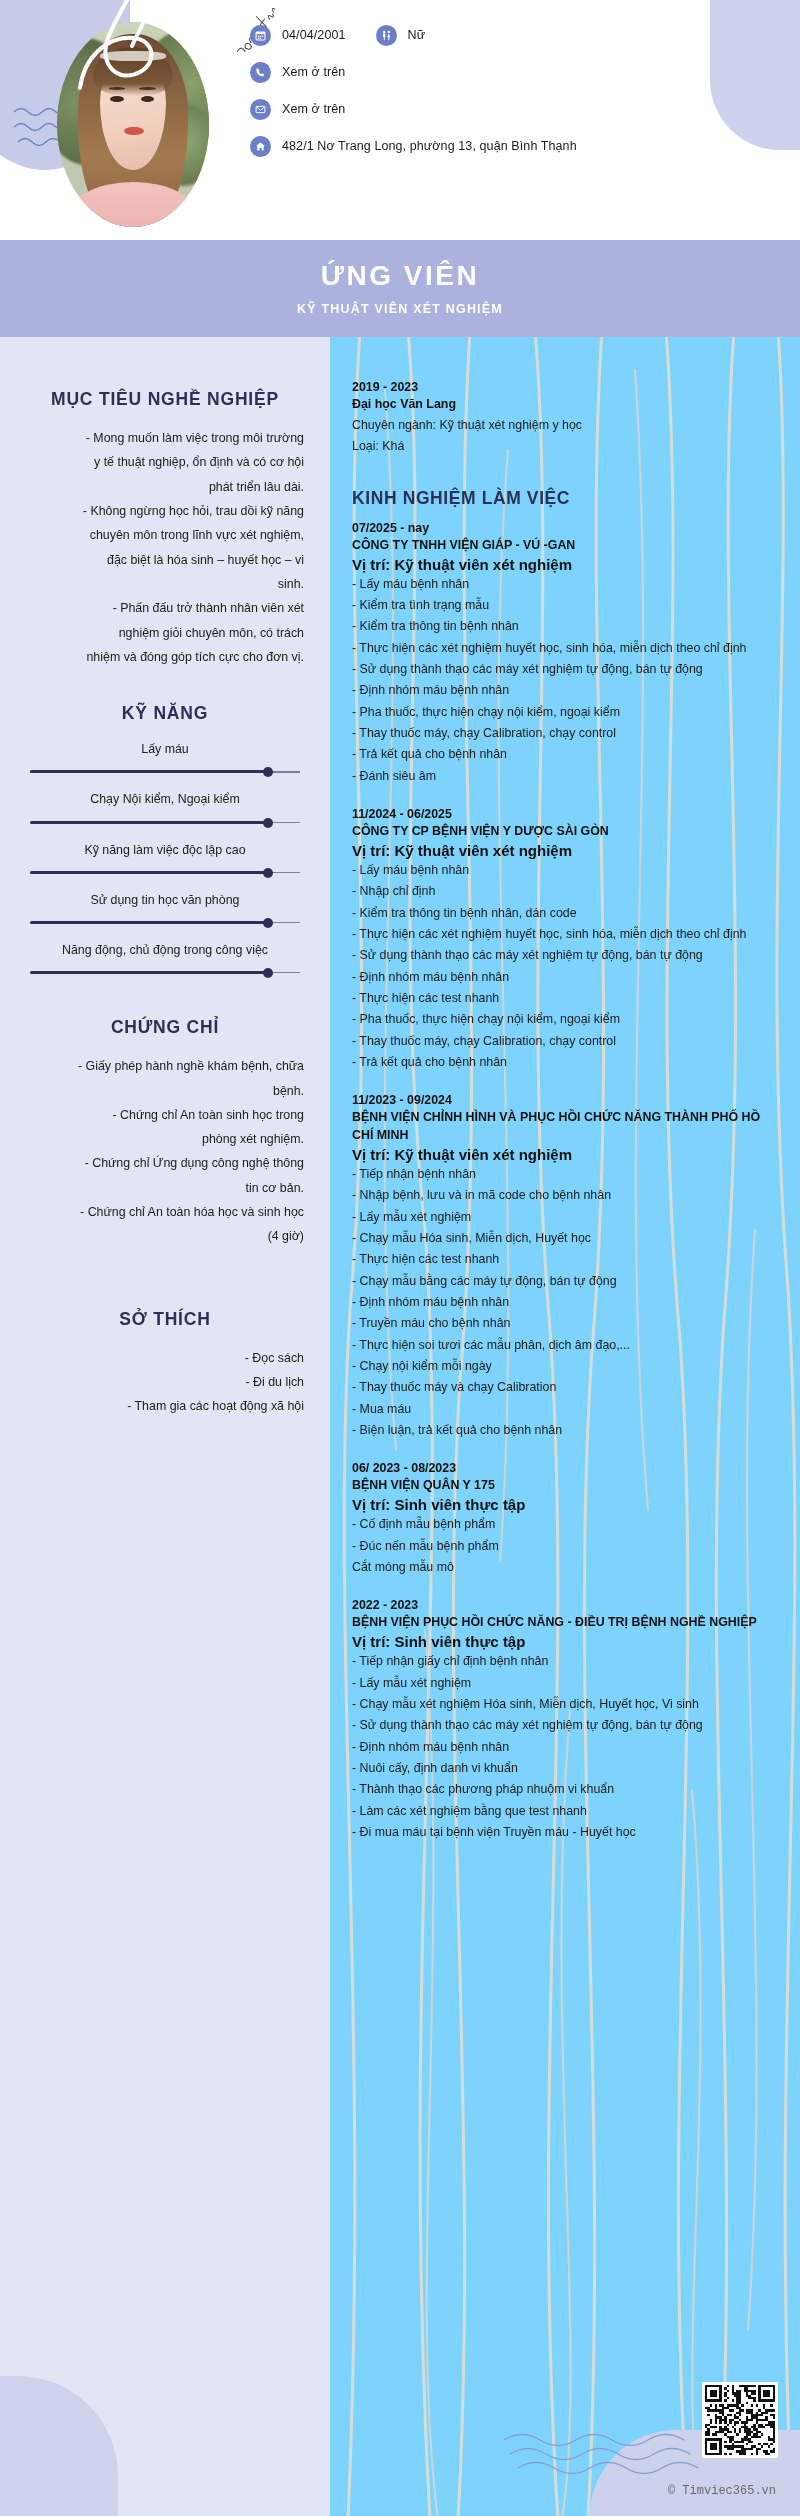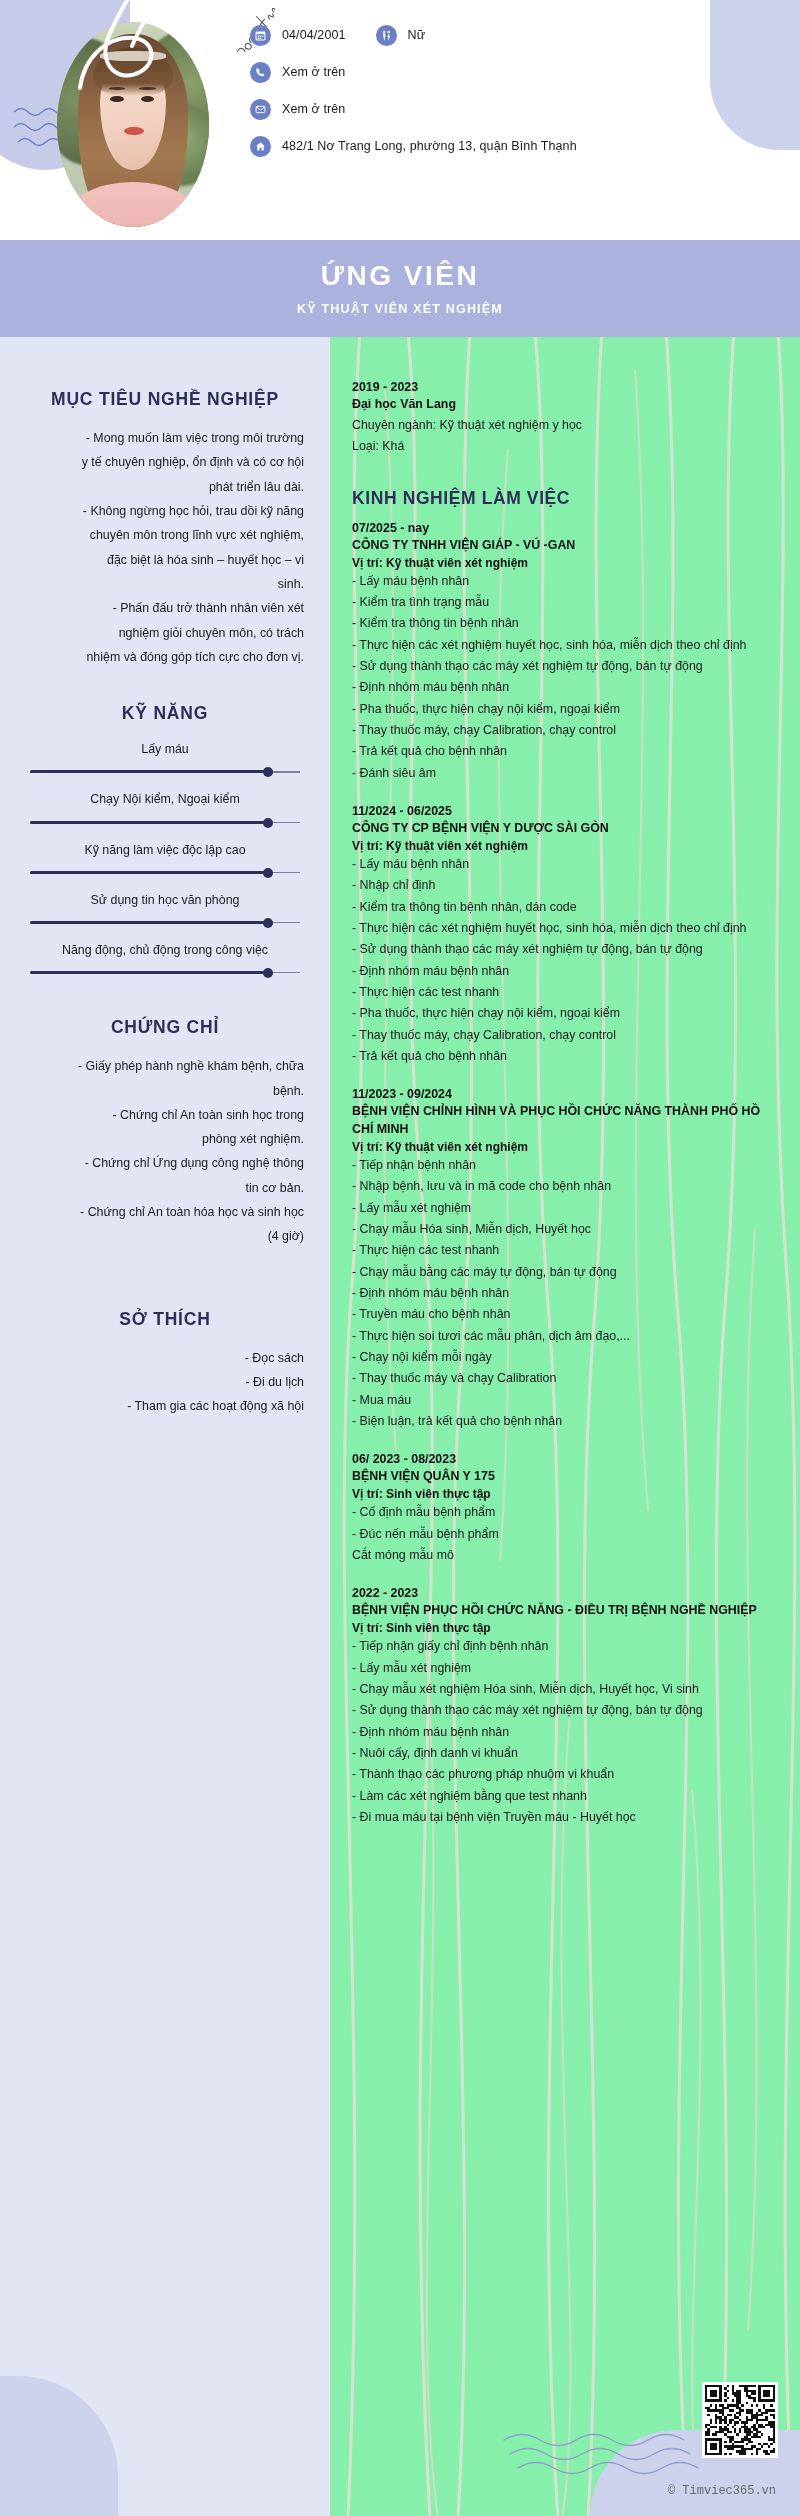--- a/index.html
+++ b/index.html
@@ -12,21 +12,21 @@
     position: relative;
     overflow: hidden;
     color: #222;
   }
 
   
   #cv {
     position: relative;
     width: 800px;
     height: 2516px;
-    background: #86efac;
+    background: #7dd3fc;
     overflow: hidden;
   }
 
   
   .bg-strokes {
     position: absolute;
     left: 330px; top: 330px;
     width: 470px; height: 2190px;
     z-index: 0;
     pointer-events: none;
@@ -250,21 +250,21 @@
     letter-spacing:.6px;
     margin-bottom: 12px;
   }
   .period {
     font-size:12.4px; font-weight:700; color:#111; margin-bottom:2px;
   }
   .org {
     font-size:12.4px; font-weight:700; color:#111; line-height:1.45; margin-bottom:1px;
   }
   .pos {
-    font-size:12px; font-weight:700; color:#111; margin-bottom:1px;
+    font-size:15px; font-weight:700; color:#111; margin-bottom:1px;
   }
   .meta {
     font-size:12.4px; color:#1c1c1c; line-height:1.72;
   }
   .bullets { margin-top:1px; }
   .bullet {
     font-size:12.4px;
     color:#1c1c1c;
     line-height:1.72;
     text-align: justify;
@@ -453,21 +453,21 @@
     </g>
   </svg>
 
   <div class="cols">
 
     <div class="left-col">
 
       <div class="lh">MỤC TIÊU NGHỀ NGHIỆP</div>
       <div class="lp">
         <span class="ln">- Mong muốn làm việc trong môi trường</span>
-        <span class="ln">y tế chuyên nghiệp, ổn định và có cơ hội</span>
+        <span class="ln">y tế thuật nghiệp, ổn định và có cơ hội</span>
         <span class="ln">phát triển lâu dài.</span>
         <span class="ln">- Không ngừng học hỏi, trau dồi kỹ năng</span>
         <span class="ln">chuyên môn trong lĩnh vực xét nghiệm,</span>
         <span class="ln">đặc biệt là hóa sinh – huyết học – vi</span>
         <span class="ln">sinh.</span>
         <span class="ln">- Phấn đấu trở thành nhân viên xét</span>
         <span class="ln">nghiệm giỏi chuyên môn, có trách</span>
         <span class="ln">nhiệm và đóng góp tích cực cho đơn vị.</span>
       </div>
 

